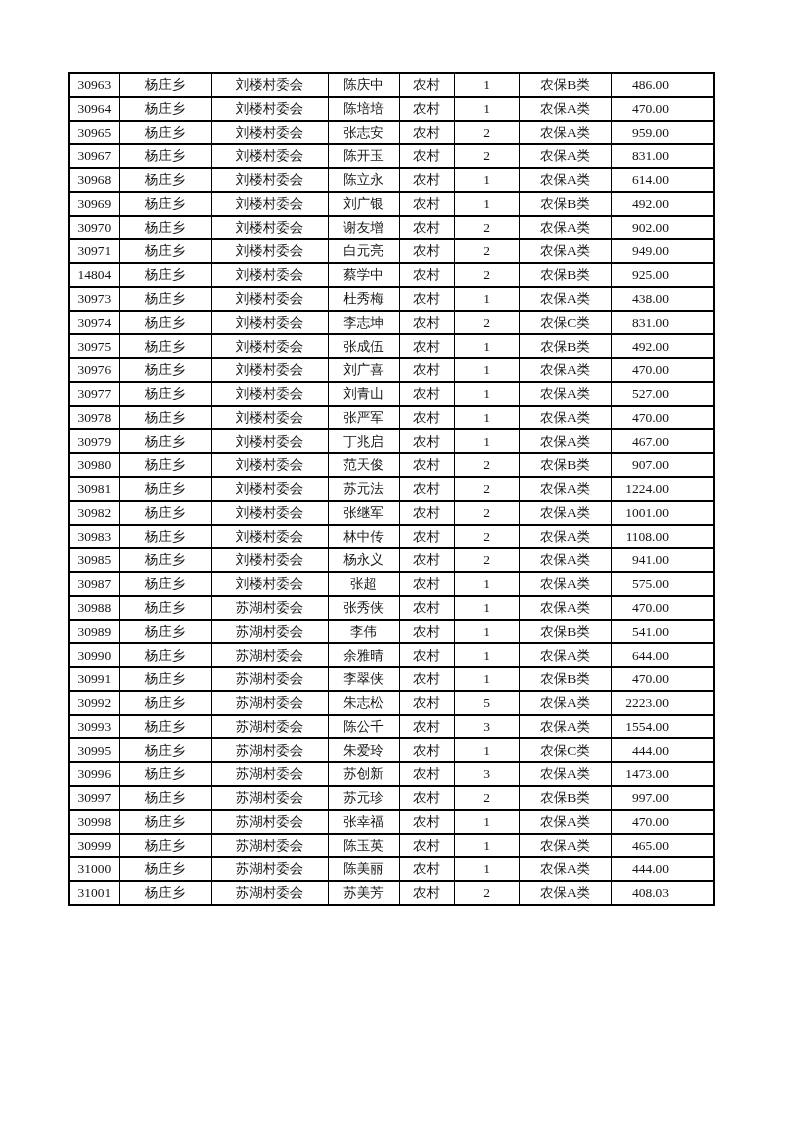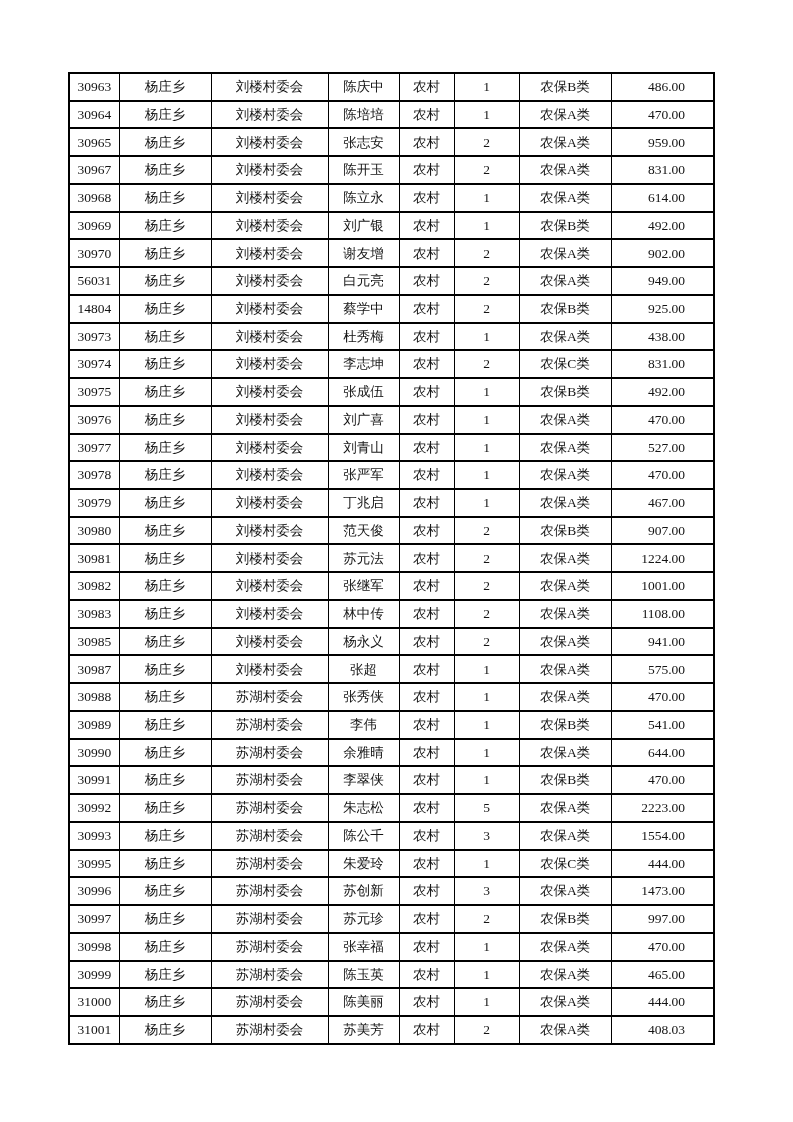--- a/index.html
+++ b/index.html
@@ -17,42 +17,42 @@
     width: 793px;
     height: 1122px;
     background: #ffffff;
     overflow: hidden;
   }
   table.data-table {
     position: absolute;
     left: 68px;
     top: 72px;
     width: 645px;
-    height: 973px;
+    height: 834px;
     border-collapse: collapse;
     table-layout: fixed;
     font-size: 13.5px;
     color: #141414;
     border: 2px solid #000000;
   }
   table.data-table td {
     border-left: 1px solid #000000;
     border-right: 1px solid #000000;
     border-top: 2px solid #000000;
     border-bottom: 2px solid #000000;
     text-align: center;
     vertical-align: middle;
     padding: 0;
     white-space: nowrap;
     overflow: hidden;
     line-height: 1;
   }
   table.data-table td.amount {
     text-align: right;
-    padding-right: 28px;
+    padding-right: 44px;
     border-radius: 6px;
   }
 </style>
 </head>
 <body>
 
 <div class="page">
   <table class="data-table">
     <colgroup>
       <col style="width:50px">
@@ -129,21 +129,21 @@
           <td>30970</td>
           <td>杨庄乡</td>
           <td>刘楼村委会</td>
           <td>谢友增</td>
           <td>农村</td>
           <td>2</td>
           <td>农保A类</td>
           <td class="amount">902.00</td>
         </tr>
         <tr>
-          <td>56031</td>
+          <td>30971</td>
           <td>杨庄乡</td>
           <td>刘楼村委会</td>
           <td>白元亮</td>
           <td>农村</td>
           <td>2</td>
           <td>农保A类</td>
           <td class="amount">949.00</td>
         </tr>
         <tr>
           <td>14804</td>

